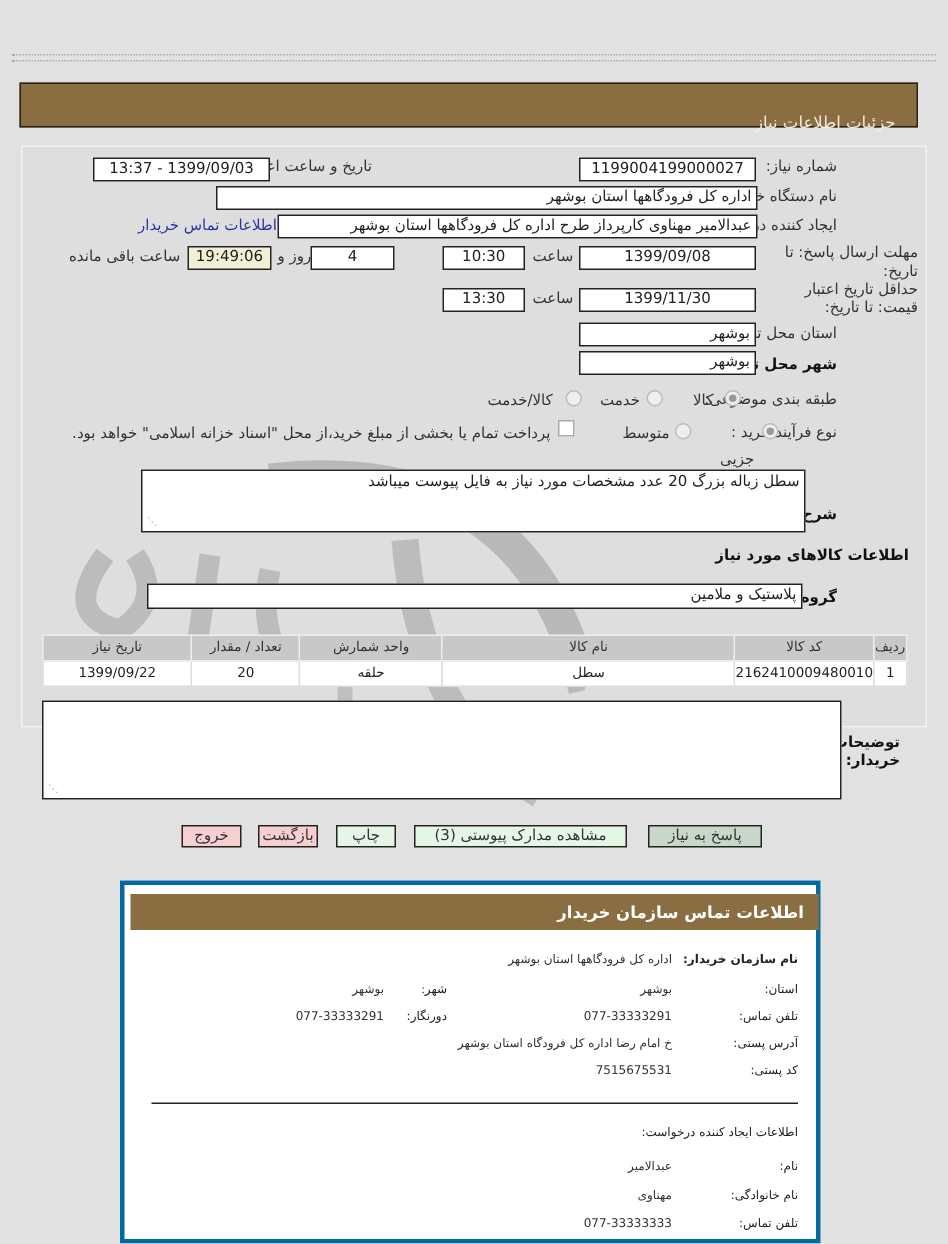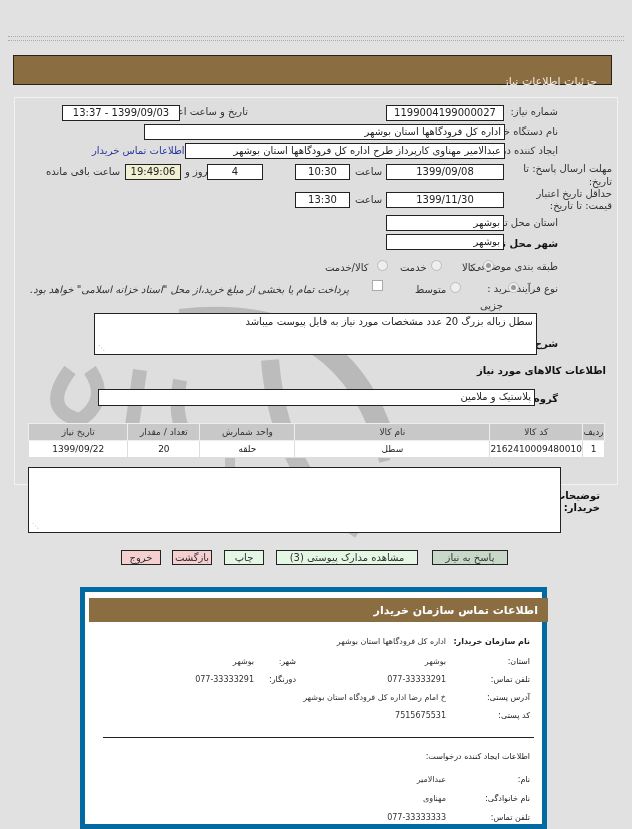--- a/index.html
+++ b/index.html
@@ -62,21 +62,21 @@
   }
   table.items td {
     background: #fff; height: 17px; text-align: center; border: 1px solid #ddd;
   }
   .btn {
     position: absolute; height: 15px; border: 1px solid #222; font-size: 10px;
     text-align: center; line-height: 13px; color: #333; cursor: pointer;
   }
   .contact-panel {
     position: absolute; left: 80px; top: 587px; width: 467px; height: 242px;
-    background: #fff; border: 5px solid #0369a1;
+    background: #fff; border: 3px solid #0369a1;
   }
   .contact-head {
     position: absolute; left: 4px; top: 6px; width: 459px; height: 24px;
     background: #8b6d42; color: #fff; font-size: 11px; font-weight: bold;
     padding: 6px 10px 0 0;
   }
   .c-lbl { position: absolute; font-size: 8px; color: #222; white-space: nowrap; }
   .c-lbl.b { font-weight: bold; }
   .c-val { position: absolute; font-size: 8px; color: #333; white-space: nowrap; }
   .hr { position: absolute; left: 18px; top: 145px; width: 431px; height: 1px; background: #222; }
@@ -144,21 +144,21 @@
 <span class="lbl" style="left:400px; top:262px;">خدمت</span>
 <div class="radio" style="left:377px; top:260px;"></div>
 <span class="lbl" style="left:325px; top:262px;">کالا/خدمت</span>
 
 <span class="lbl" style="right:74px; top:283px;">نوع فرآیند خرید :</span>
 <div class="radio on" style="left:508px; top:282px;"></div>
 <span class="lbl" style="left:480px; top:300px;font-family:Liberation Serif, serif;">جزیی</span>
 <div class="radio" style="left:450px; top:282px;"></div>
 <span class="lbl" style="left:415px; top:284px;">متوسط</span>
 <div class="check" style="left:372px; top:280px;"></div>
-<span class="lbl" style="right:283px; top:284px;font-style:italic;">پرداخت تمام یا بخشی از مبلغ خرید،از محل "اسناد خزانه اسلامی" خواهد بود.</span>
+<span class="lbl" style="right:265px; top:284px;">پرداخت تمام یا بخشی از مبلغ خرید،از محل "اسناد خزانه اسلامی" خواهد بود.</span>
 
 <span class="lbl bold" style="right:74px; top:338px; font-size:10px;">شرح کلی نیاز:</span>
 <div class="textarea" style="left:94px; top:313px; width:443px; height:42px;">
   <span>سطل زباله بزرگ 20 عدد مشخصات مورد نیاز به فایل پیوست میباشد</span>
   <span class="grip">⋰</span>
 </div>
 
 <span class="lbl bold" style="right:26px; top:365px; font-size:10px;">اطلاعات کالاهای مورد نیاز</span>
 
 <span class="lbl bold" style="right:74px; top:393px;">گروه کالا:</span>

